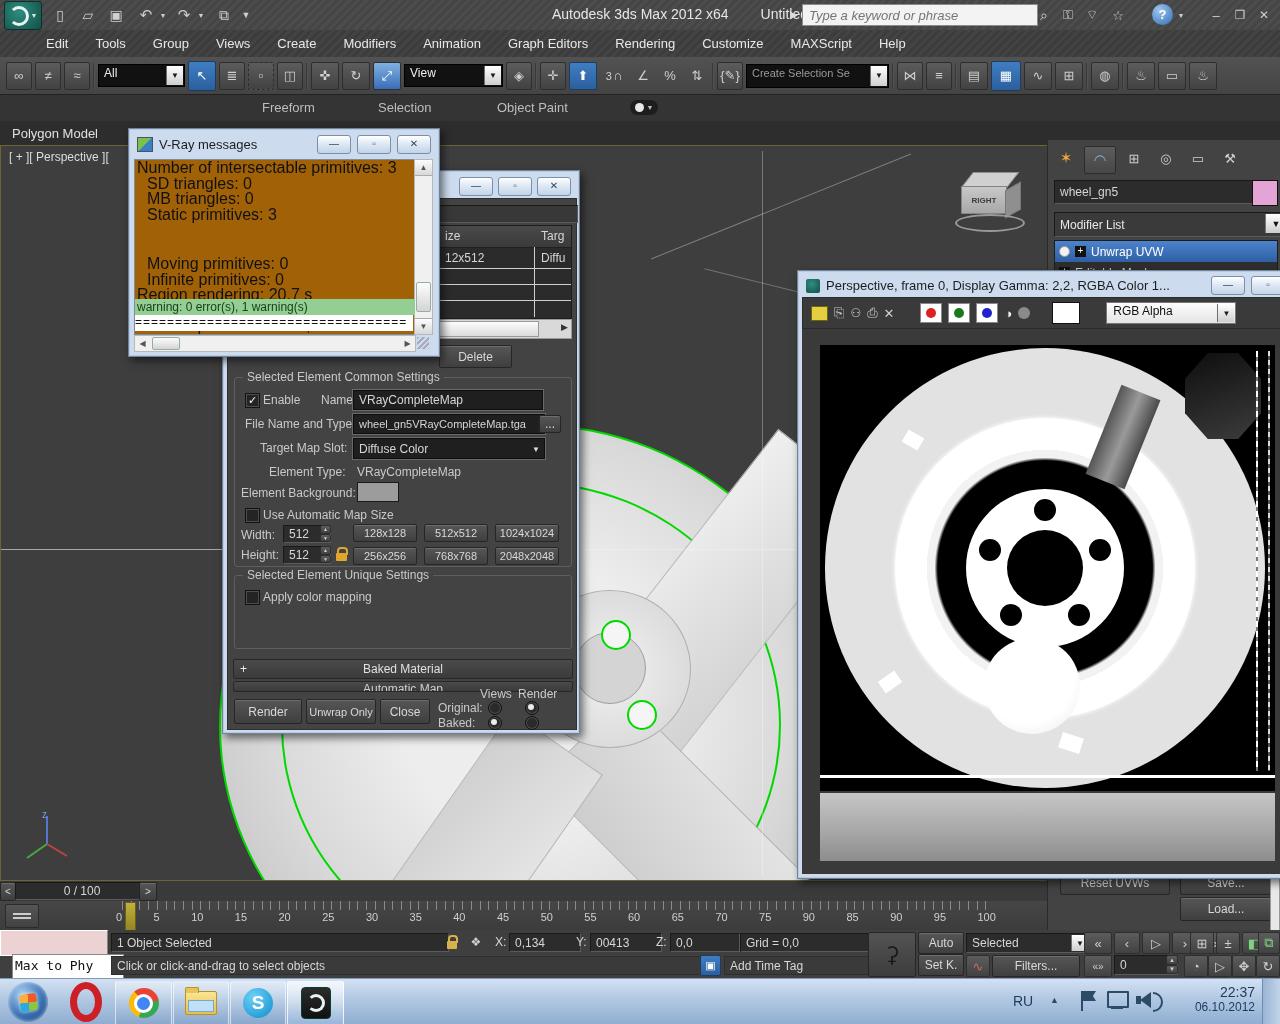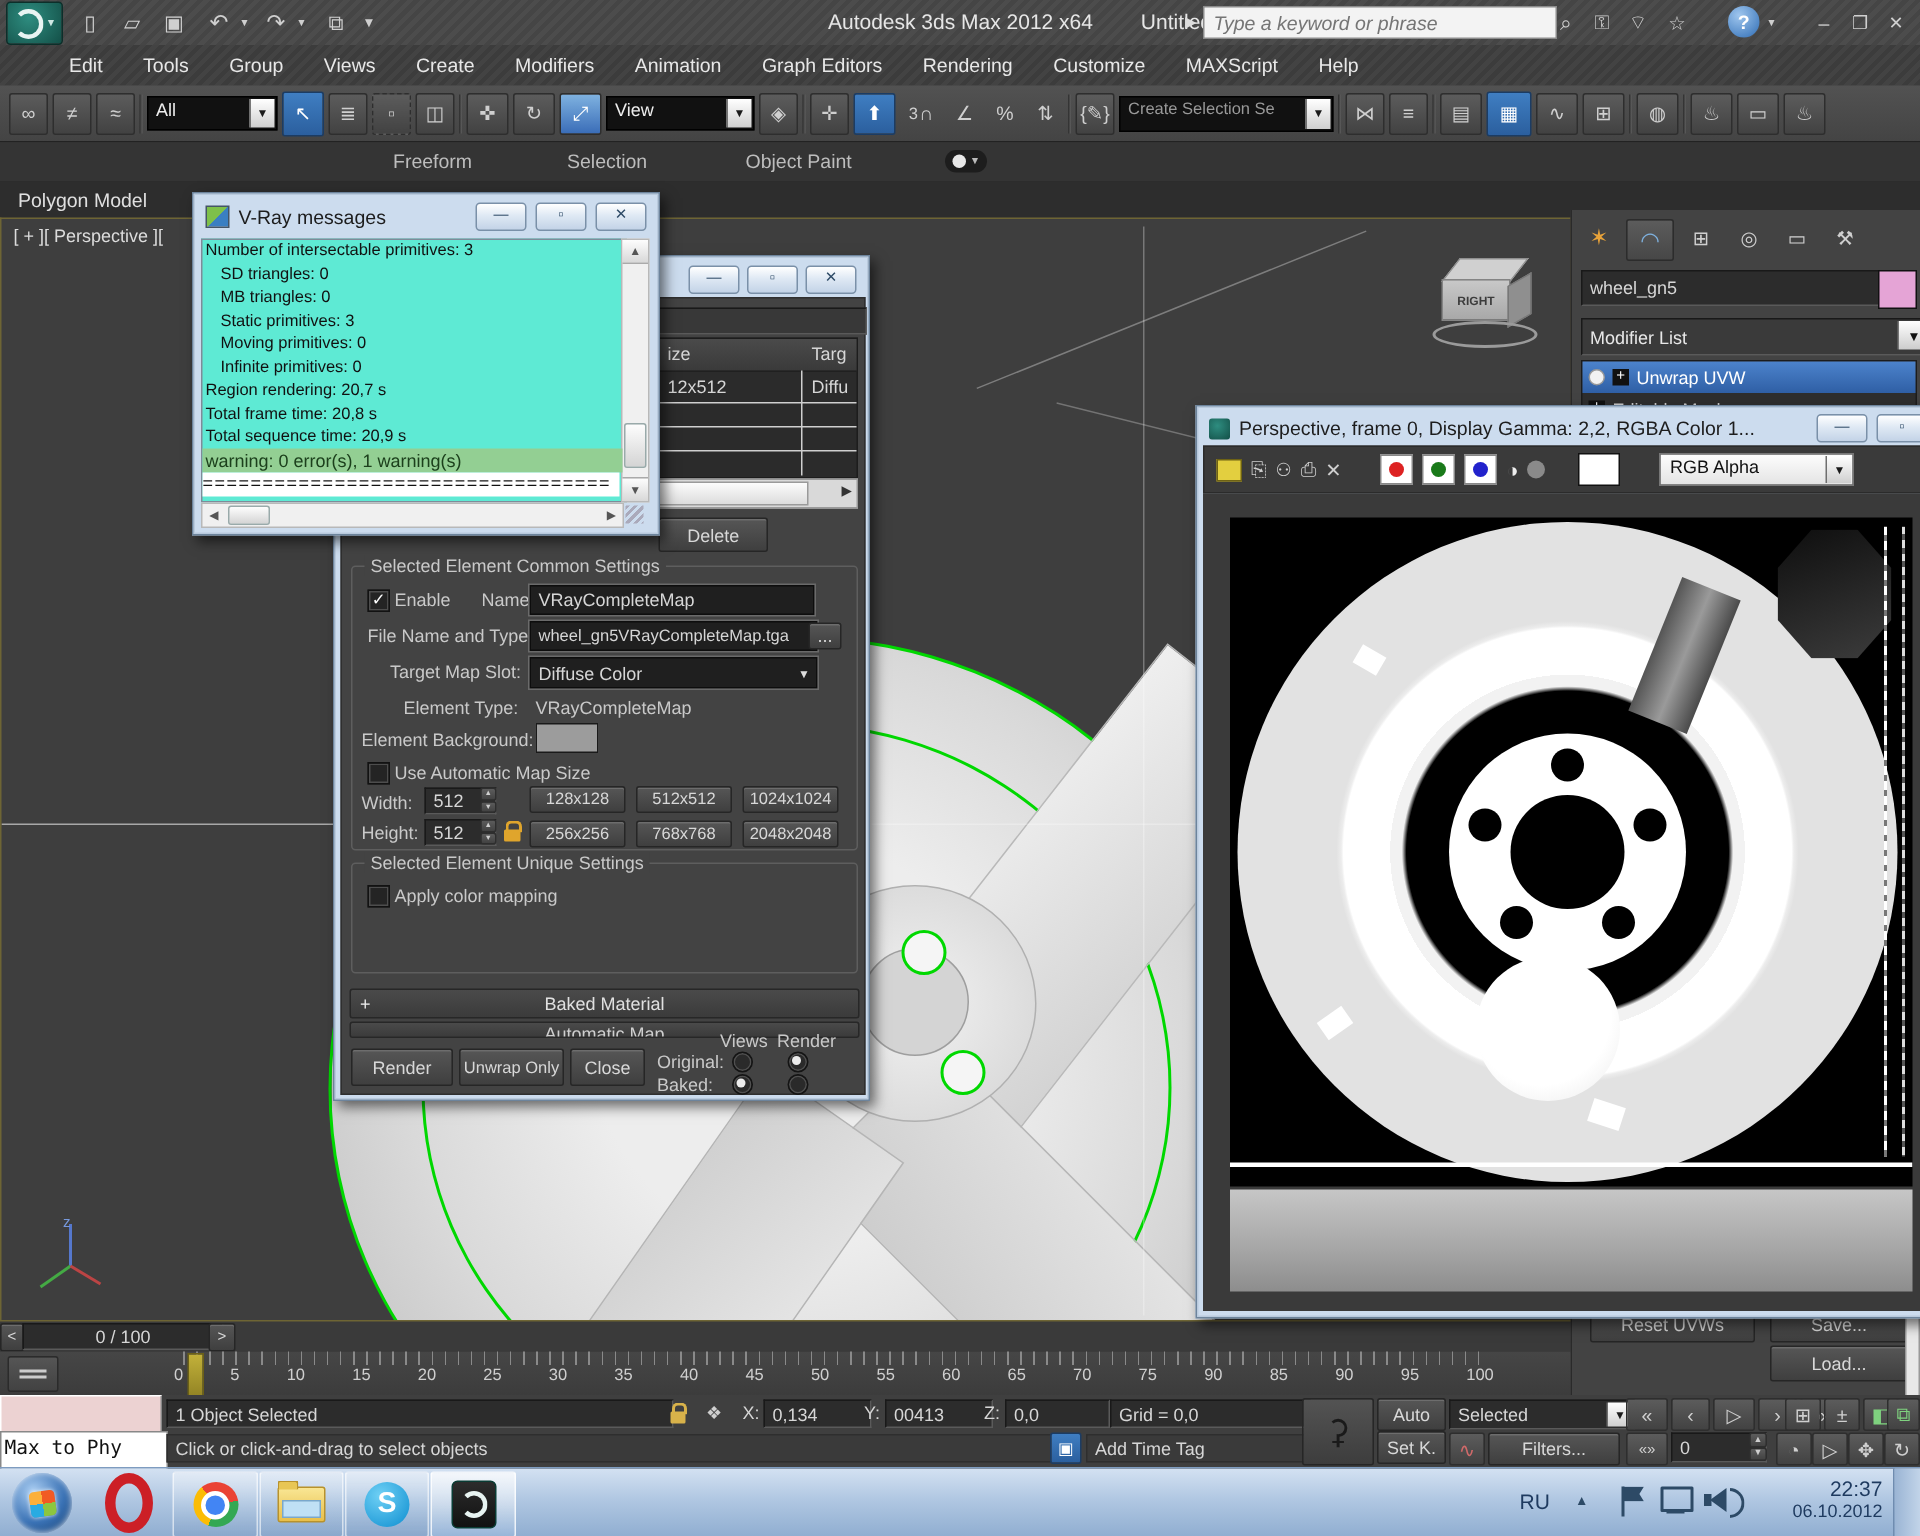--- a/index.html
+++ b/index.html
@@ -247,21 +247,21 @@
         <span>85</span>
         <span>90</span>
         <span>95</span>
         <span>100</span>
       </div>
     <div class="abs" style="left:125px;top:1px;width:9px;height:27px;background:linear-gradient(#c2b13a,#948525);border:1px solid #6b6017"></div>
   </div>
 
   <div class="abs" style="left:0;top:930px;width:1280px;height:48px;background:#3f3f3f">
     <div class="abs" style="left:0;top:0;width:106px;height:24px;background:#ecd2d2;border:1px solid #fff;border-right-color:#888"></div>
-    <div class="abs mono" style="left:0;top:24px;width:106px;height:24px;background:#fff;border:1px solid #888;color:#111;font-size:13px;padding:3px 2px;overflow:hidden;white-space:nowrap"><span>Max to Phy</span></div>
+    <div class="abs mono" style="left:12px;top:24px;width:106px;height:24px;background:#fff;border:1px solid #888;color:#111;font-size:13px;padding:3px 2px;overflow:hidden;white-space:nowrap"><span>Max to Phy</span></div>
 
     <div class="abs field" style="left:111px;top:3px;width:326px;height:17px">
         <span>1 Object Selected</span>
       </div>
     <div class="abs" style="left:444px;top:4px;width:16px;height:16px">
       <span style="position:absolute;left:3px;top:7px;width:10px;height:8px;background:#d8b24a;border-radius:1px"></span>
       <span style="position:absolute;left:4px;top:1px;width:6px;height:6px;border:2px solid #d8b24a;border-bottom:none;border-radius:4px 4px 0 0"></span>
     </div>
     <div class="abs icon" style="left:466px;top:3px;width:20px;height:18px;background:none;border:none;font-size:12px">❖</div>
     <span class="abs tx" style="left:495px;top:5px">X:</span>
@@ -451,27 +451,27 @@
   </div>
 
   <div class="abs w7" style="left:128px;top:128px;width:310px;height:227px;z-index:20">
     <div class="abs" style="left:4px;top:3px;right:4px;height:24px;display:flex;align-items:center;gap:6px;padding:0 4px">
       <span style="width:14px;height:13px;background:linear-gradient(135deg,#7ec04a 50%,#3a7fc2 50%);border:1px solid #456;display:inline-block"></span>
       <span class="w7title" style="flex:1">V-Ray messages</span>
       <div class="w7btn">—</div>
       <div class="w7btn">▫</div>
       <div class="w7btn">✕</div>
     </div>
-    <div class="abs" id="vray-lines" style="left:5px;top:30px;width:280px;height:174px;background:#5eead4;border:1px solid #7f8b99;overflow:hidden;font-size:11px;color:#111;line-height:15.5px;padding-left:2px">
+    <div class="abs" id="vray-lines" style="left:5px;top:30px;width:280px;height:174px;background:#a16207;border:1px solid #7f8b99;overflow:hidden;font-size:16px;color:#111;line-height:15.5px;padding-left:2px">
 
     <div class="vline-item" style="background:none;white-space:nowrap">Number of intersectable primitives: 3</div>
         <div class="vline-item" style="background: none; white-space: nowrap; padding-left: 10px;">SD triangles: 0</div>
         <div class="vline-item" style="background: none; white-space: nowrap; padding-left: 10px;">MB triangles: 0</div>
         <div class="vline-item" style="background: none; white-space: nowrap; padding-left: 10px;">Static primitives: 3</div>
-        <div class="vline-item" style="background: none; white-space: nowrap; padding-left: 10px;">Moving primitives: 0</div>
+        <div class="vline-item" style="background: none; white-space: nowrap; padding-left: 10px; margin-top: 34px;">Moving primitives: 0</div>
         <div class="vline-item" style="background: none; white-space: nowrap; padding-left: 10px;">Infinite primitives: 0</div>
         <div class="vline-item" style="background:none;white-space:nowrap">Region rendering: 20,7 s</div>
         <div class="vline-item" style="background:none;white-space:nowrap">Total frame time: 20,8 s</div>
         <div class="vline-item" style="background:none;white-space:nowrap">Total sequence time: 20,9 s</div>
       </div>
     <div class="abs" style="left:6px;top:170px;width:278px;height:16px;background:#93cf93;color:#1c401c;font-size:12px;line-height:16px;padding-left:2px;white-space:nowrap;z-index:2"><span>warning: 0 error(s), 1 warning(s)</span></div>
     <div class="abs" style="left:6px;top:186px;width:278px;height:16px;background:#fff;color:#111;font-size:12px;line-height:15px;letter-spacing:1px;overflow:hidden;z-index:2"><span>==================================</span></div>
     <div class="abs" style="left:285px;top:30px;width:17px;height:174px;background:#f0f0f0;border:1px solid #b8b8b8">
       <div style="height:15px;background:linear-gradient(#fdfdfd,#d8d8d8);border-bottom:1px solid #aaa;text-align:center;font-size:8px;color:#555;line-height:15px">▲</div>
       <div style="position:absolute;left:1px;top:122px;width:13px;height:28px;background:linear-gradient(#fdfdfd,#d4d4d4);border:1px solid #9aa;border-radius:2px"></div>

